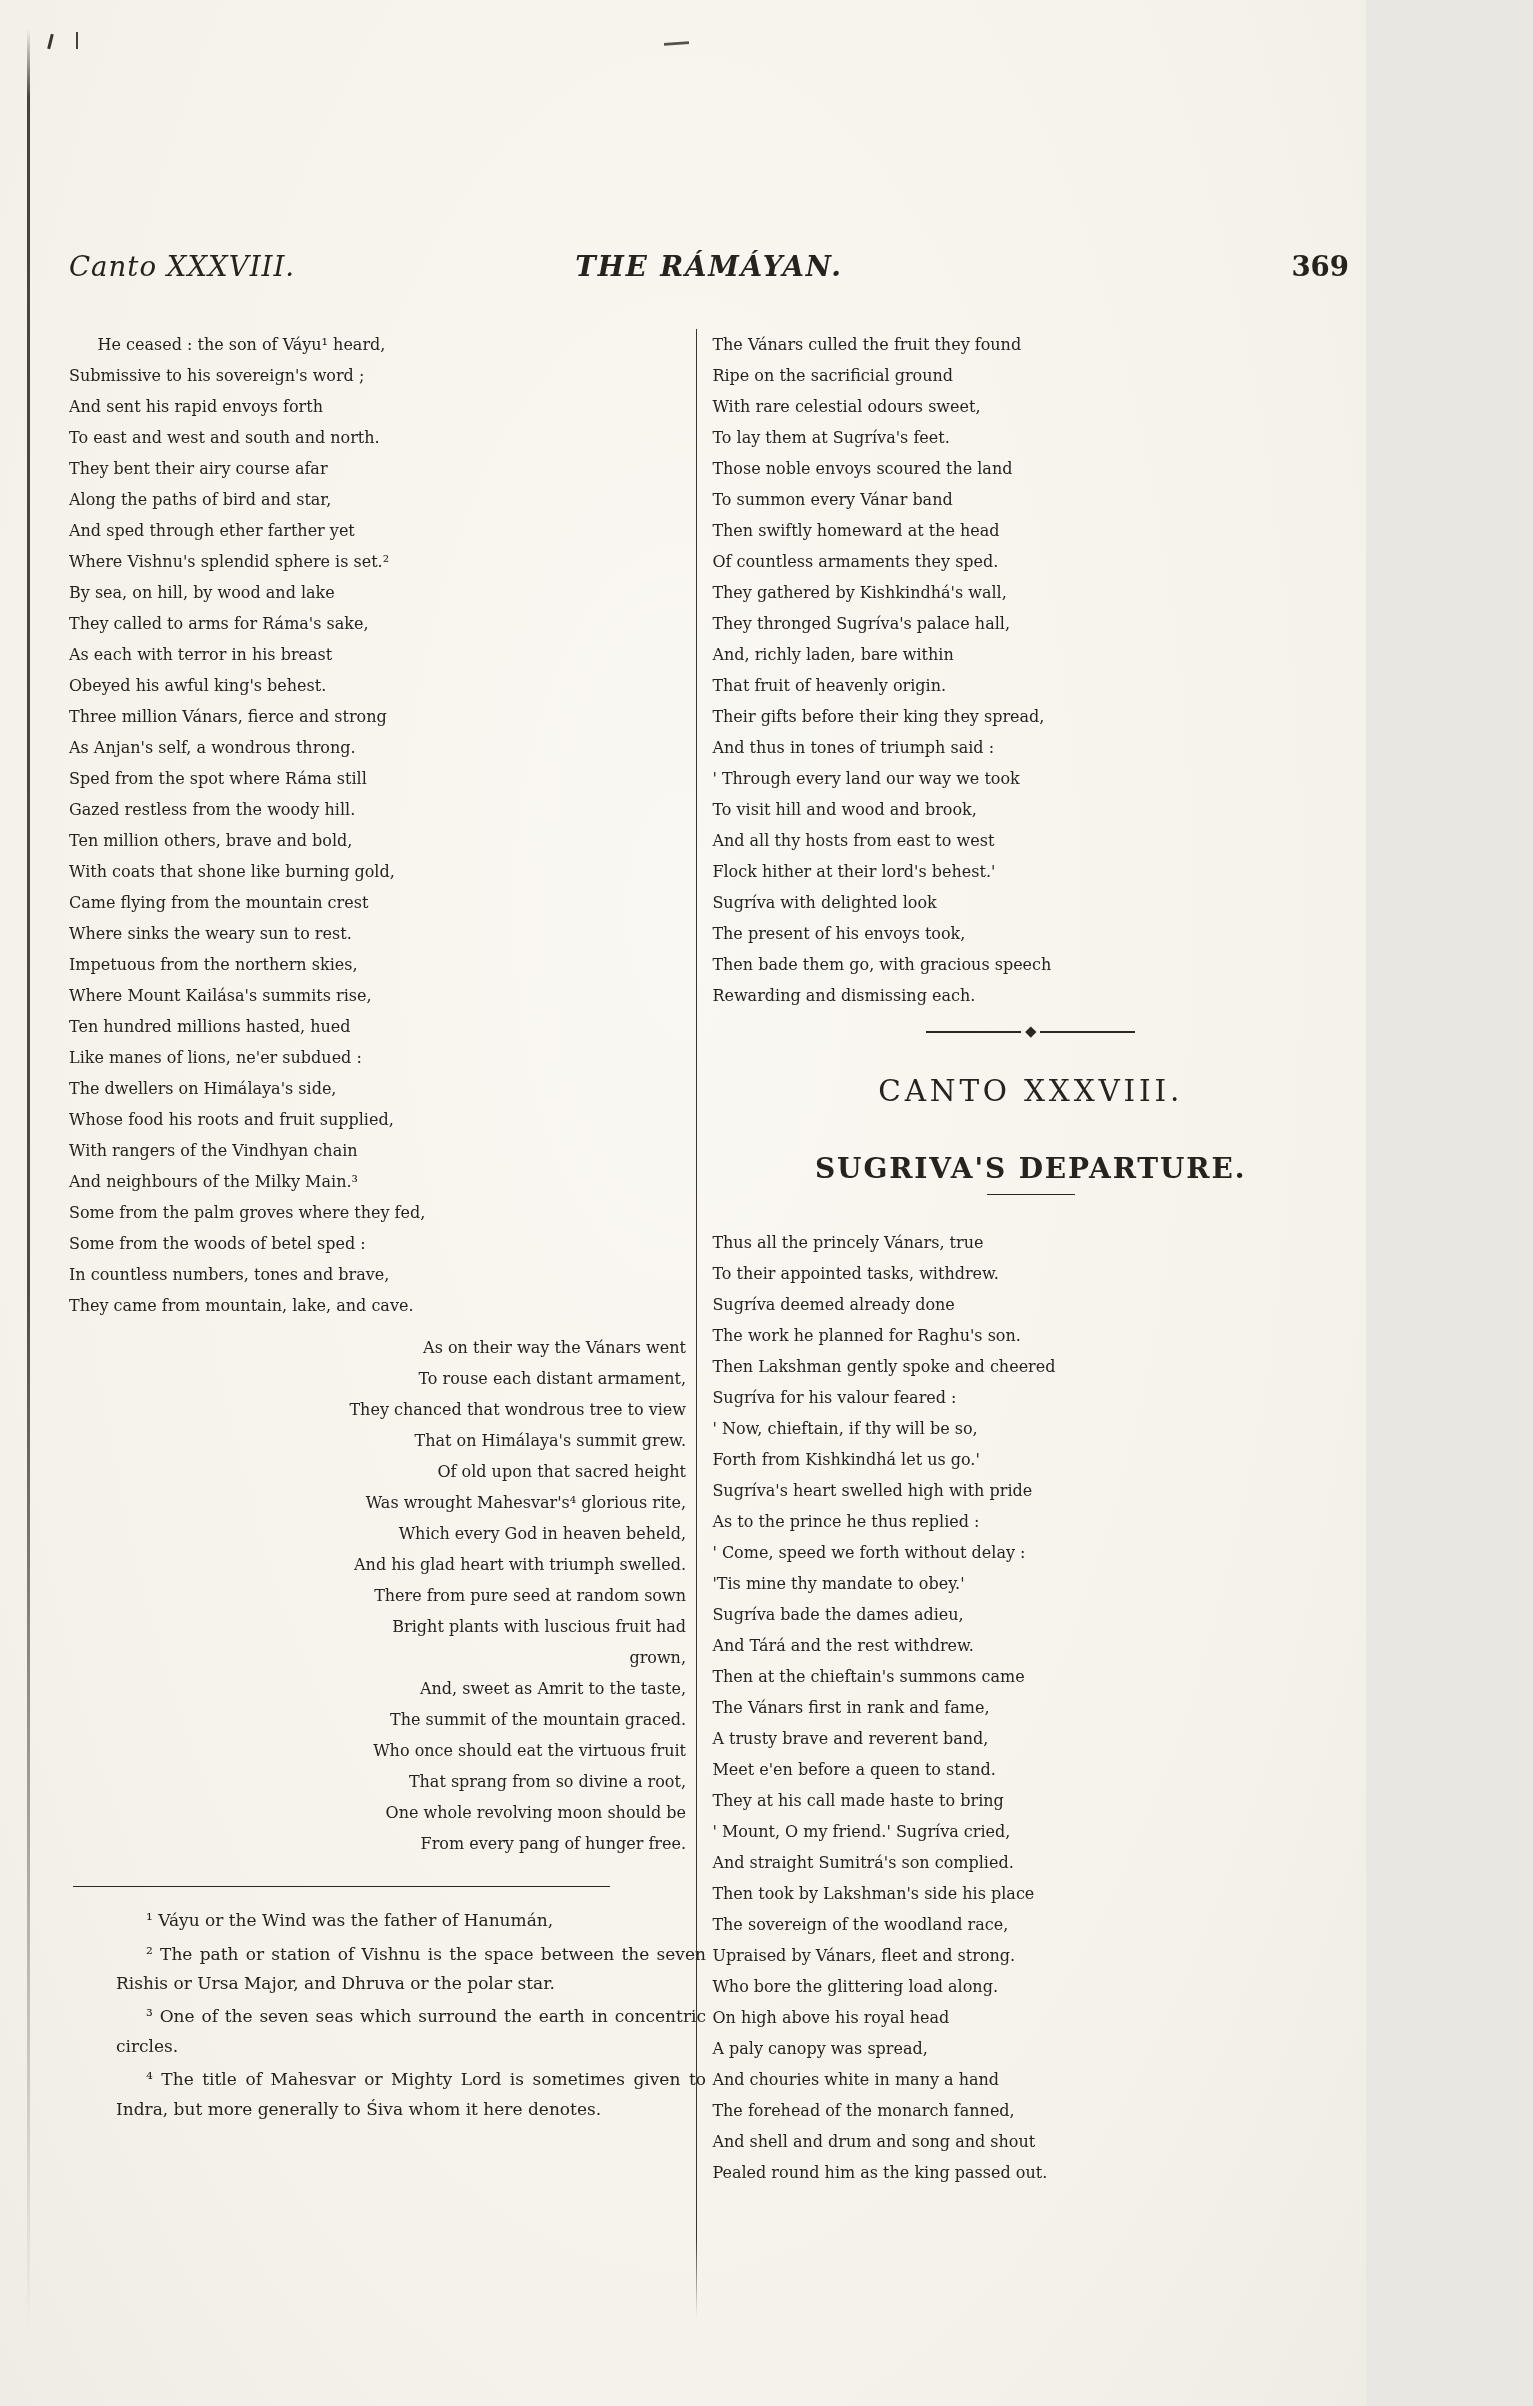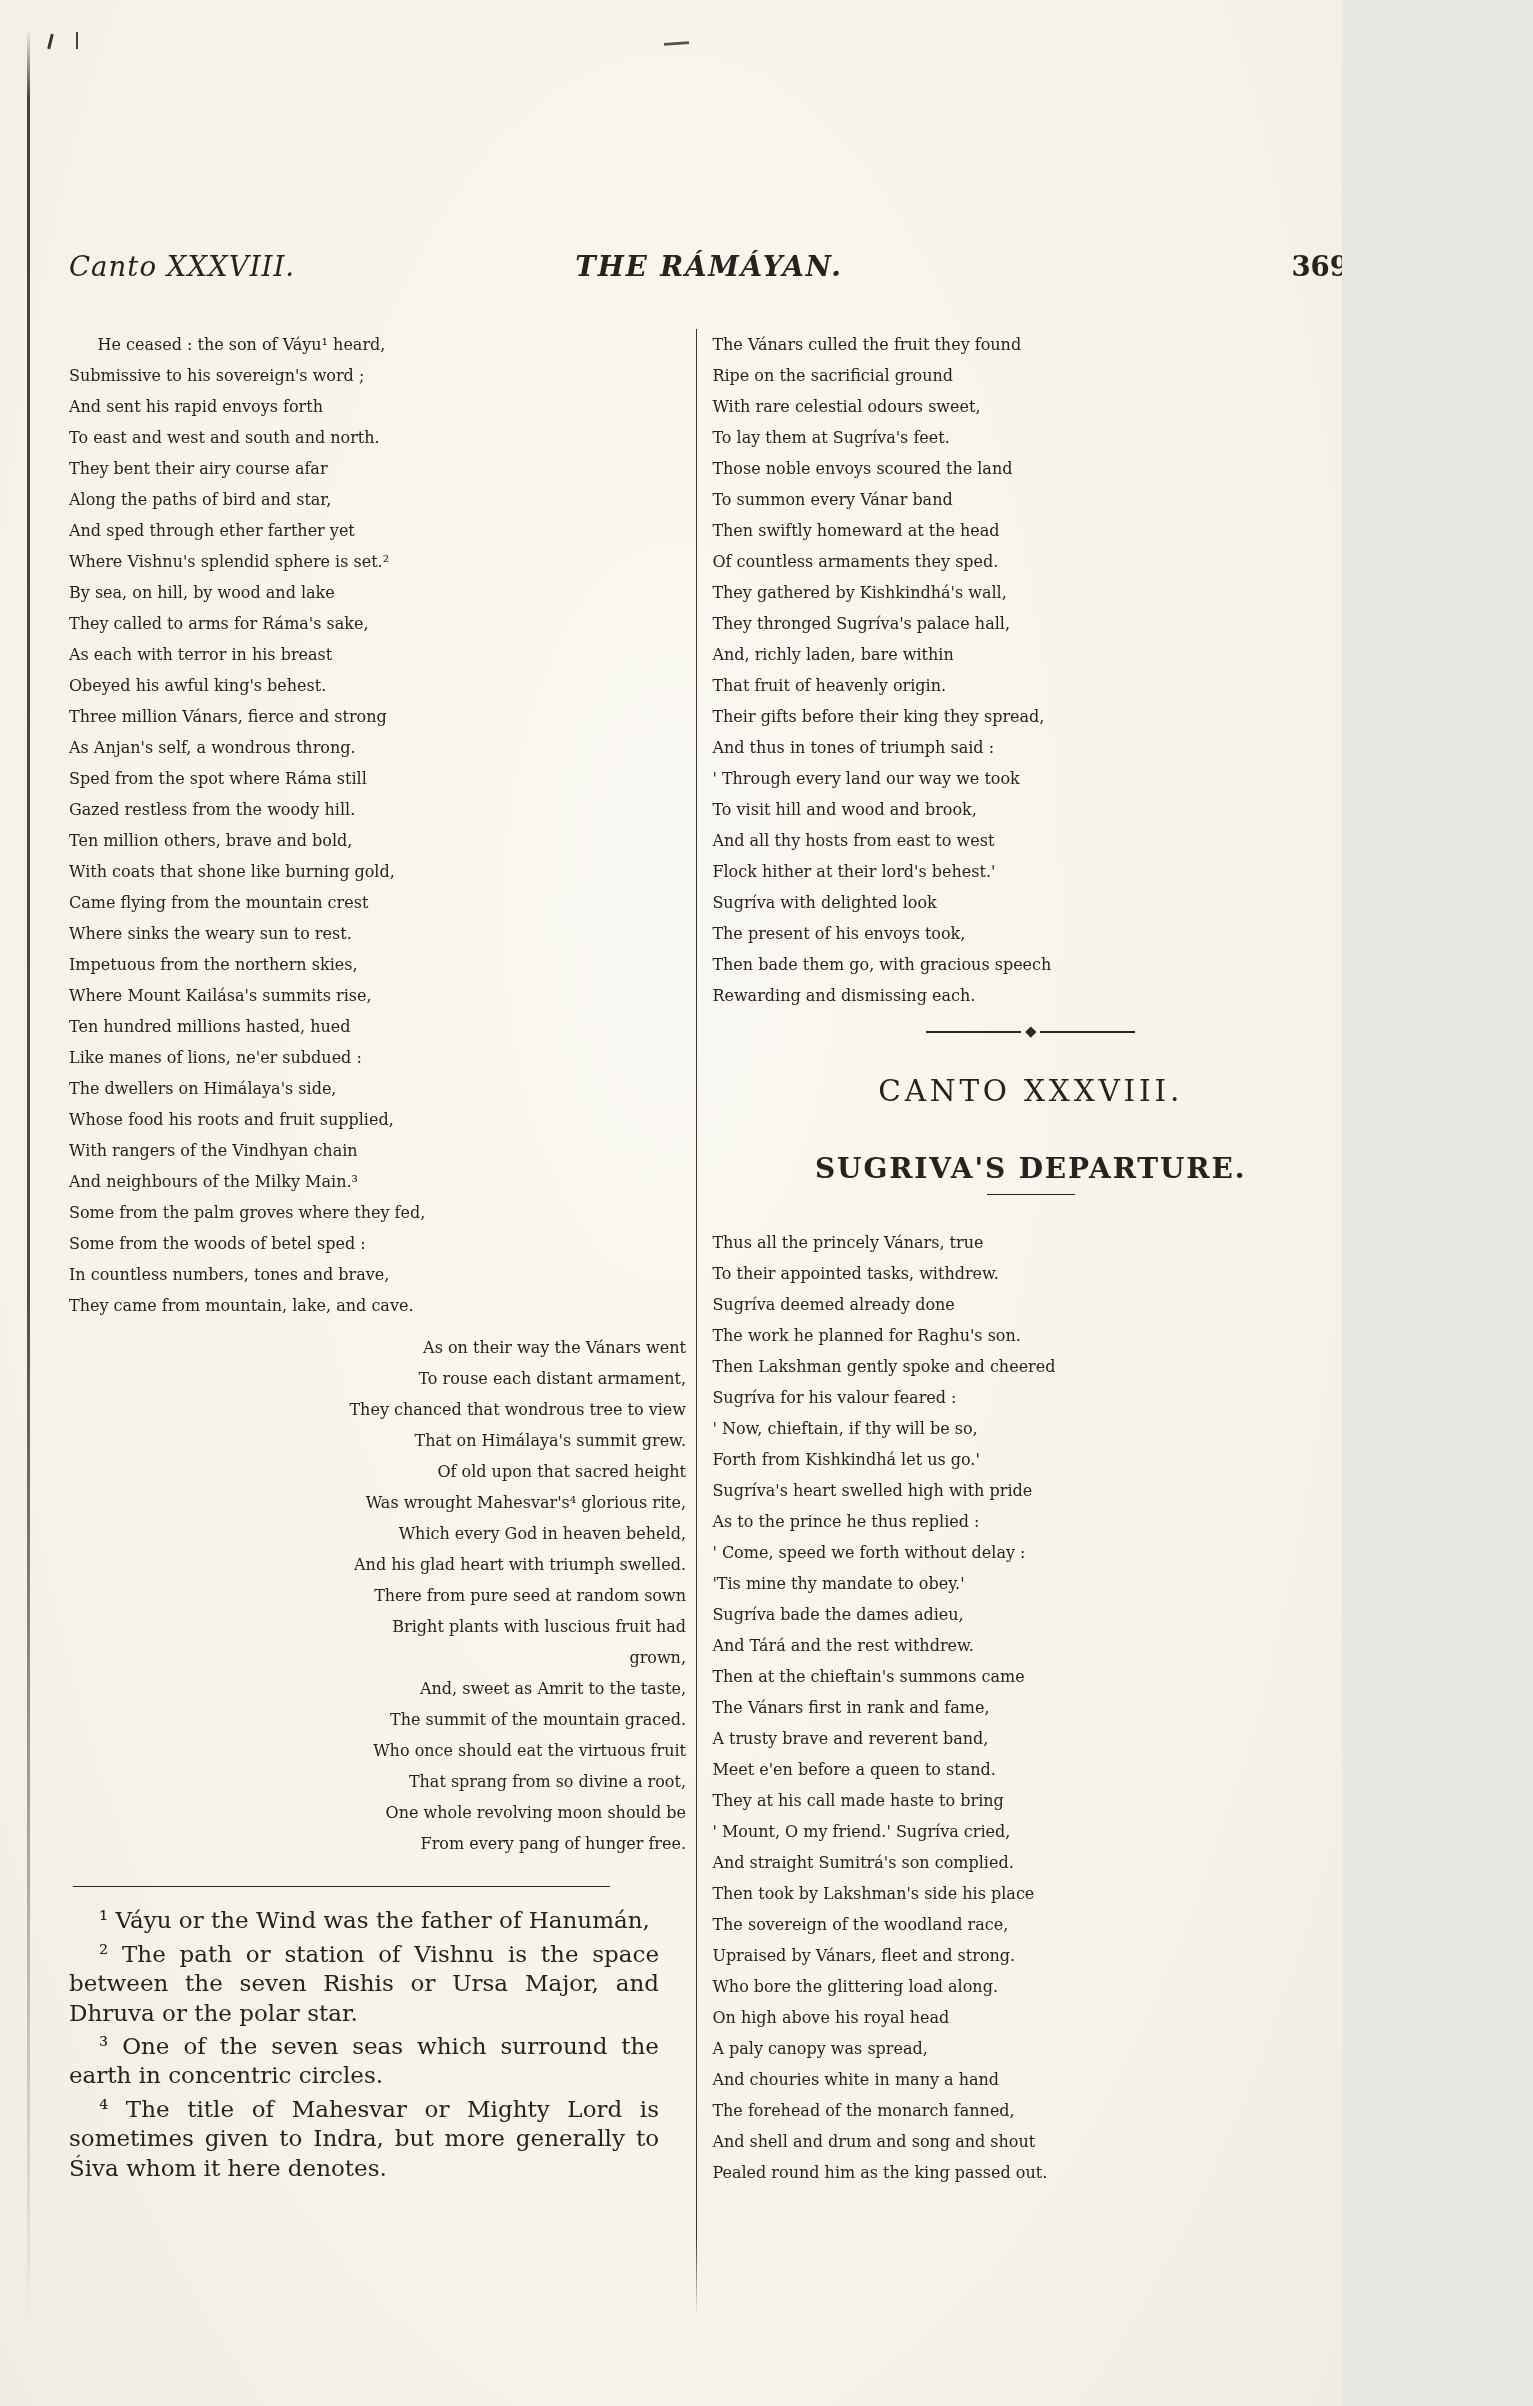--- a/index.html
+++ b/index.html
@@ -7,20 +7,21 @@
     width: 1533px; height: 2406px;
     background: #e9e7e1;
     font-family: "DejaVu Serif", "Liberation Serif", serif;
   }
   .page {
     position: relative;
     width: 1342px; height: 2406px;
     background: radial-gradient(ellipse at 50% 38%, #faf8f2 0%, #f5f2ea 70%, #efece3 100%);
     color: #26221d;
     overflow: hidden;
+    padding-left: 24px;
   }
   
   .scan-edge {
     position: absolute; left: 27px; top: 28.5px;
     width: 2.9px; height: 2302px;
     background: linear-gradient(to bottom, rgba(40,36,30,0) 0%, rgba(40,36,30,.85) 3%, rgba(40,36,30,.8) 55%, rgba(40,36,30,.25) 85%, rgba(40,36,30,0) 100%);
   }
   .tick-a {
     position: absolute; left: 49px; top: 34px;
     width: 2.9px; height: 15px; background: #3a352d; transform: rotate(14deg);
@@ -56,21 +57,21 @@
   .stanza + .stanza { margin-top: 11.4px; text-align: right; }
   .verse-line {
     padding-left: 28.5px; text-indent: -28.5px;
     white-space: pre-wrap;
   }
   .verse-line.first { text-indent: 0; }
   .footnote-rule {
     width: 537px; border: 0; border-top: 1.9px solid #2c2821;
     margin: 27px 0 19px 3.8px;
   }
-  .footnotes { font-size: 23px; line-height: 29.5px; text-align: justify; width: 590px; }
+  .footnotes { font-size: 17px; line-height: 29.5px; text-align: justify; width: 590px; margin-left: 47px; }
   .footnote { margin: 0 0 3.8px 0; text-indent: 30px; }
   .section-ornament {
     display: flex; align-items: center; justify-content: center;
     margin: 17px auto 0; width: 209px;
   }
   .orn-line { flex: 1; height: 1.9px; background: #2c2821; }
   .orn-dot {
     width: 7.6px; height: 7.6px; background: #2c2821;
     transform: rotate(45deg); margin: 0 5.7px; flex: 0 0 auto;
   }

